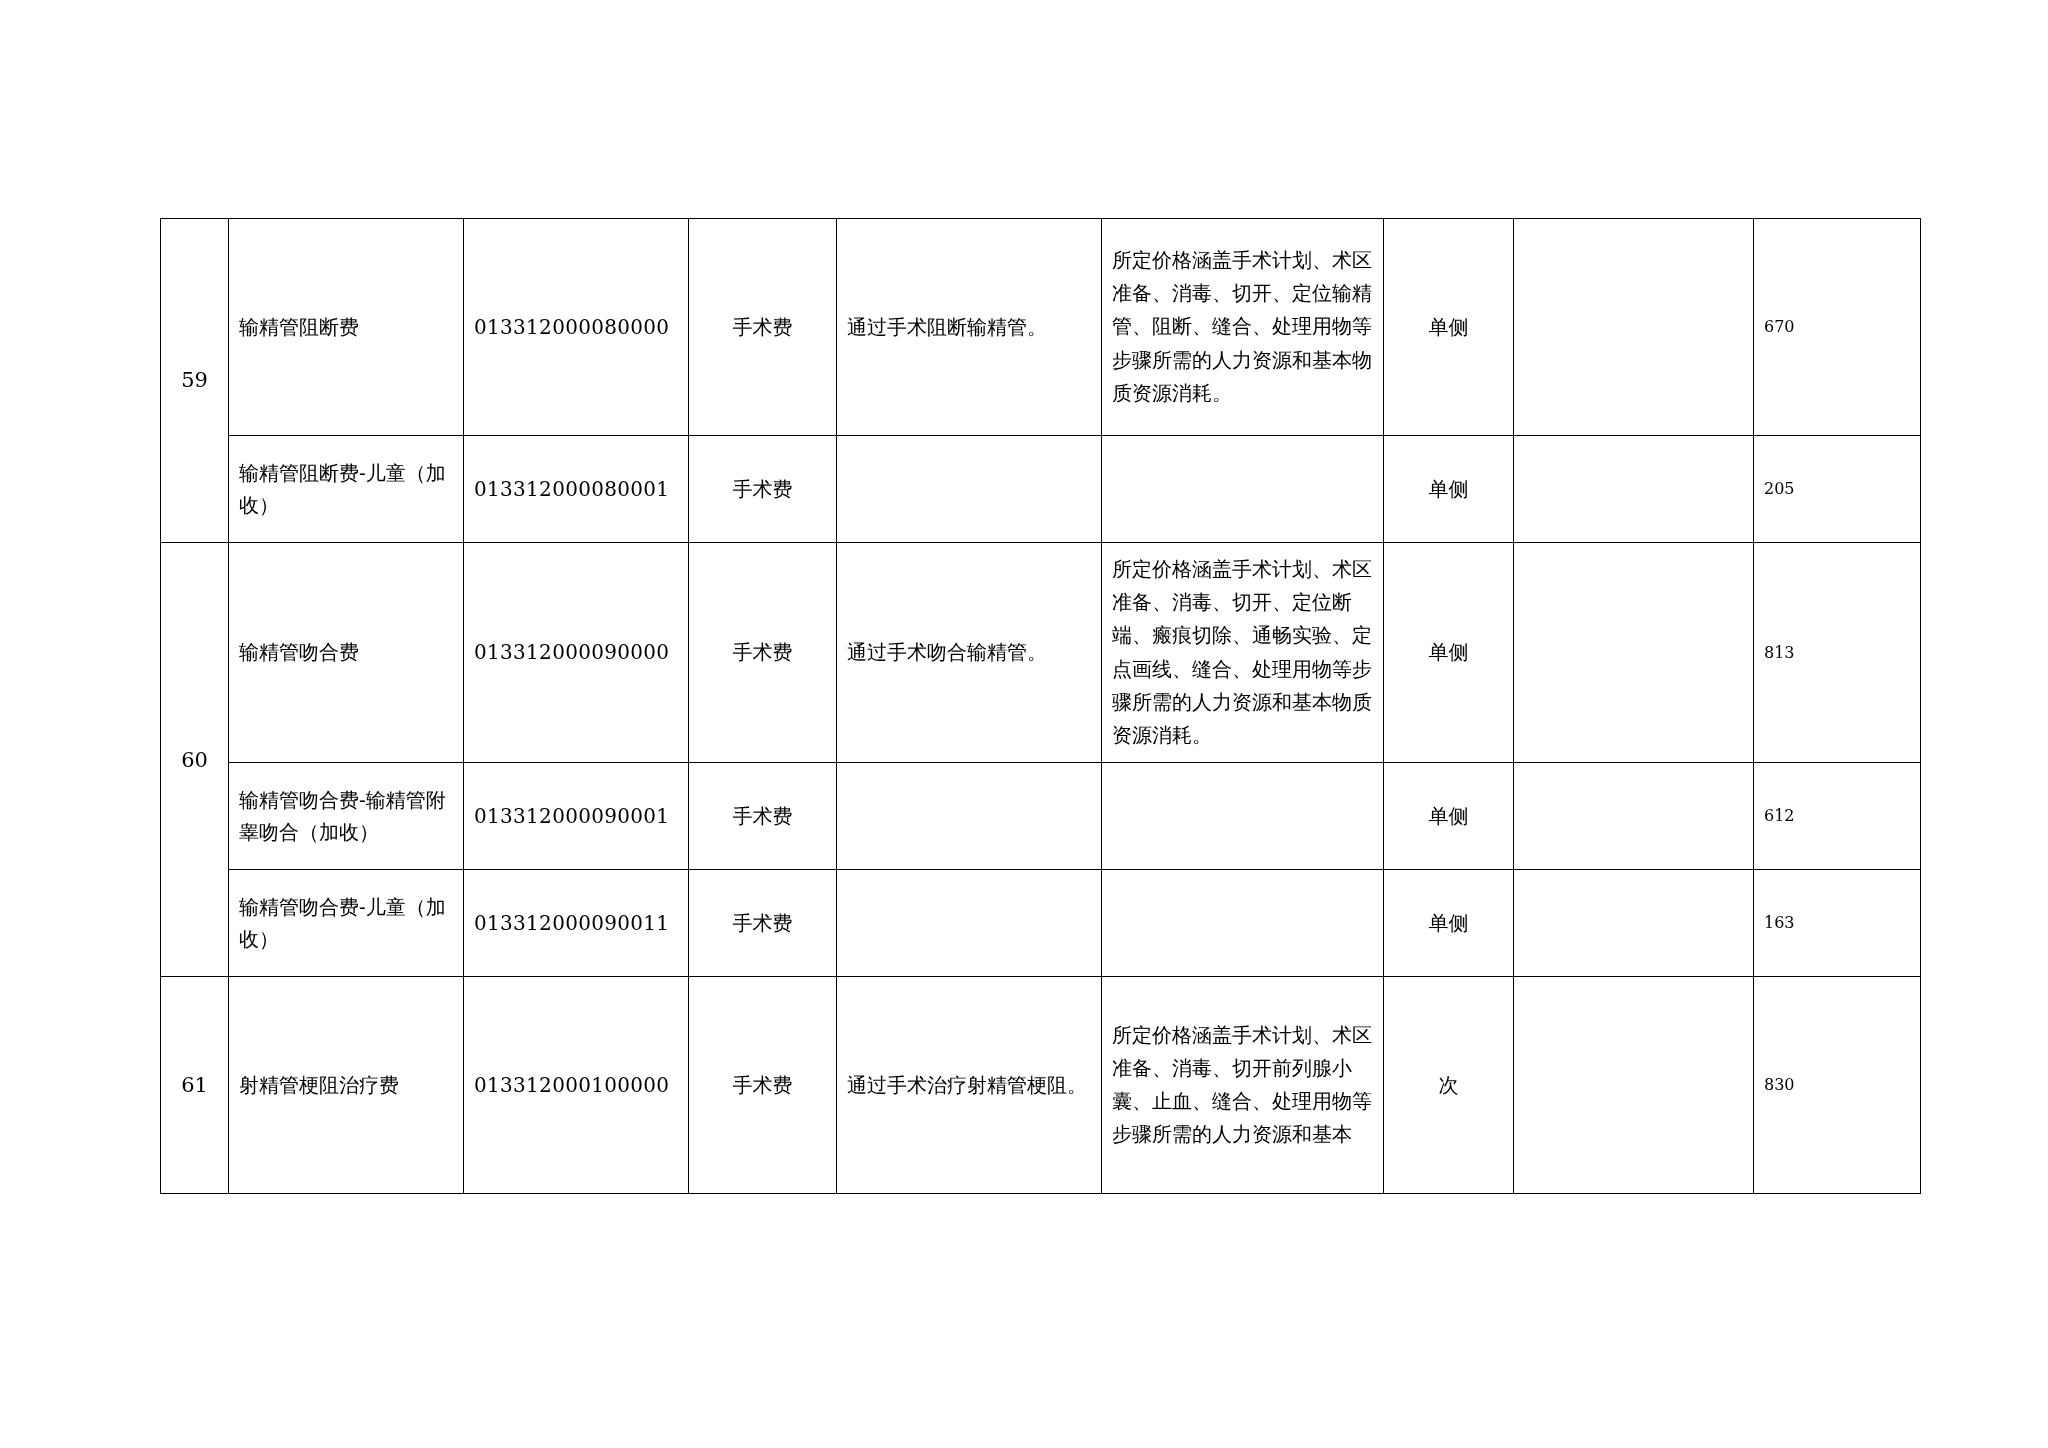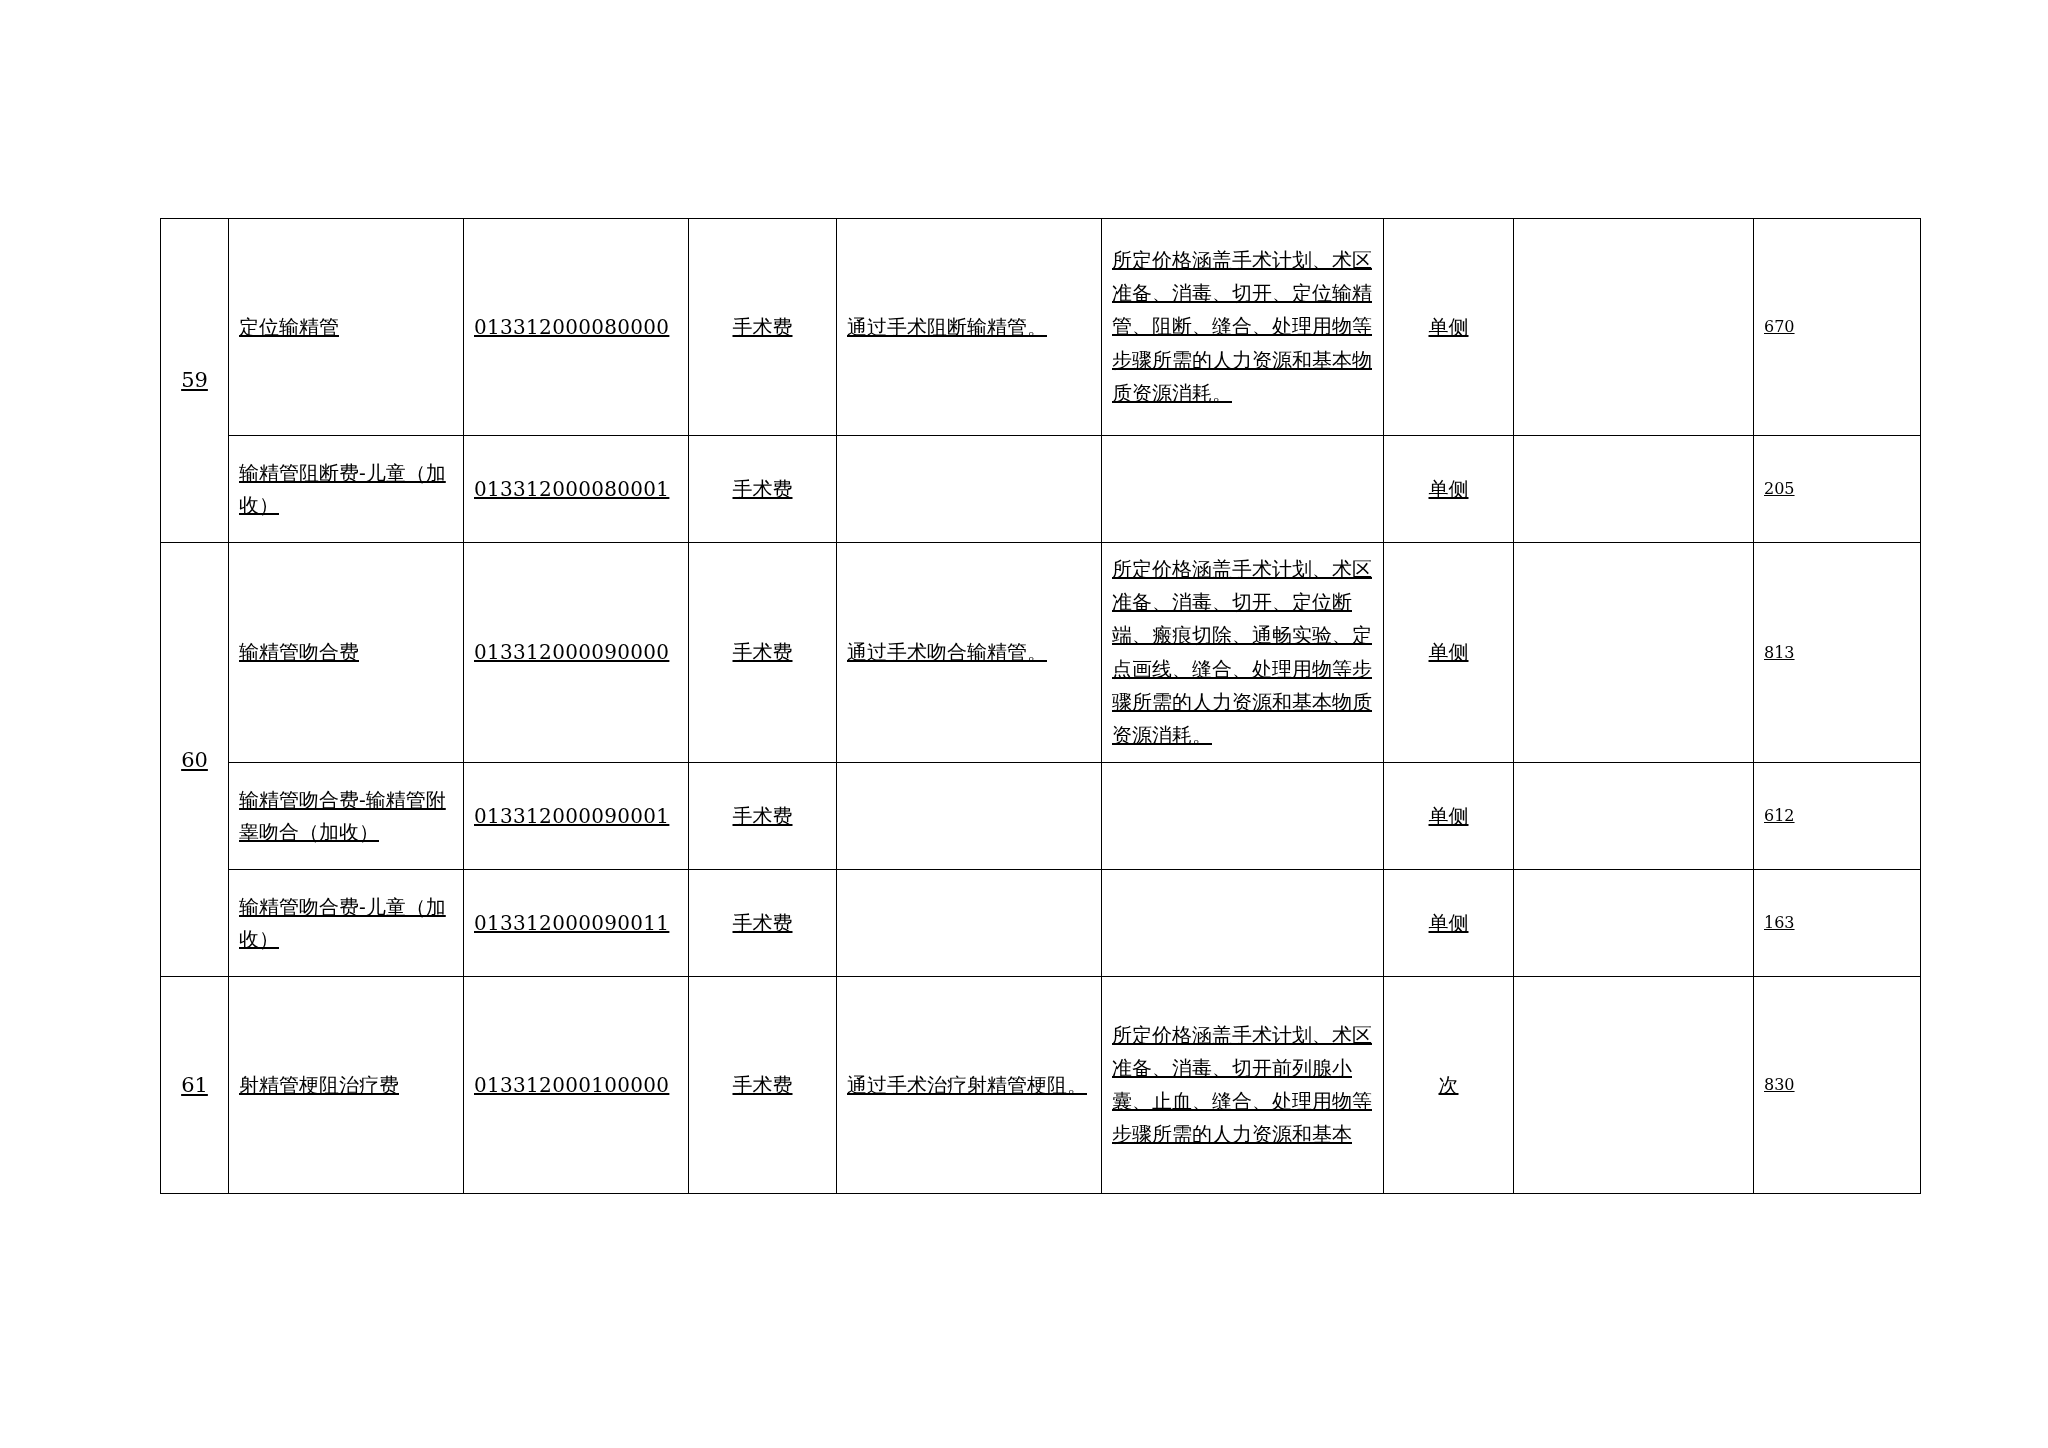--- a/index.html
+++ b/index.html
@@ -31,21 +31,20 @@
     table-layout: fixed;
     width: 1760px;
     font-size: 20px;
     line-height: 1.62;
   }
   table.price-table td {
     border: 1px solid #000000;
     padding: 10px 10px;
     vertical-align: middle;
     word-break: break-all;
-    text-decoration: underline;
   }
   
   col.c-no      { width: 68px; }
   col.c-name    { width: 235px; }
   col.c-code    { width: 225px; }
   col.c-type    { width: 148px; }
   col.c-desc    { width: 265px; }
   col.c-content { width: 282px; }
   col.c-unit    { width: 130px; }
   col.c-blank   { width: 240px; }
@@ -106,21 +105,21 @@
         <col class="c-desc">
         <col class="c-content">
         <col class="c-unit">
         <col class="c-blank">
         <col class="c-price">
       </colgroup>
       <tbody>
 
         <tr class="row-tall">
           <td class="cell-no" rowspan="2">59</td>
-          <td class="cell-name">定位输精管</td>
+          <td class="cell-name">输精管阻断费</td>
           <td class="cell-code">013312000080000</td>
           <td class="cell-type">手术费</td>
           <td class="cell-desc">通过手术阻断输精管。</td>
           <td class="cell-content">所定价格涵盖手术计划、术区准备、消毒、切开、定位输精管、阻断、缝合、处理用物等步骤所需的人力资源和基本物质资源消耗。</td>
           <td class="cell-unit">单侧</td>
           <td class="cell-blank"></td>
           <td class="cell-price">670</td>
         </tr>
         <tr class="row-mid">
           <td class="cell-name">输精管阻断费-儿童（加收）</td>

